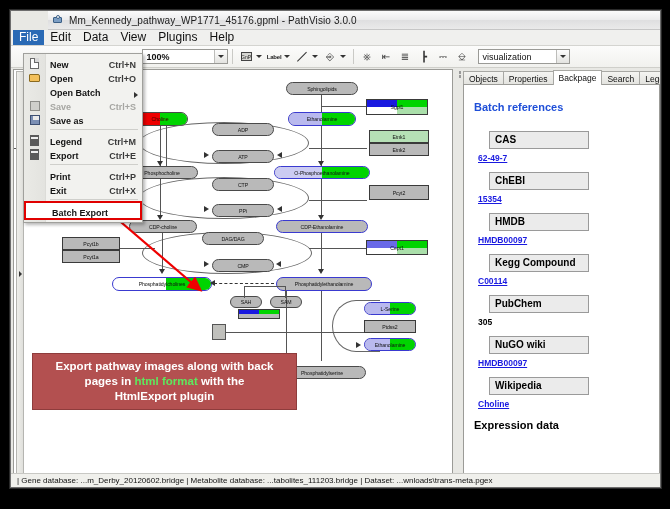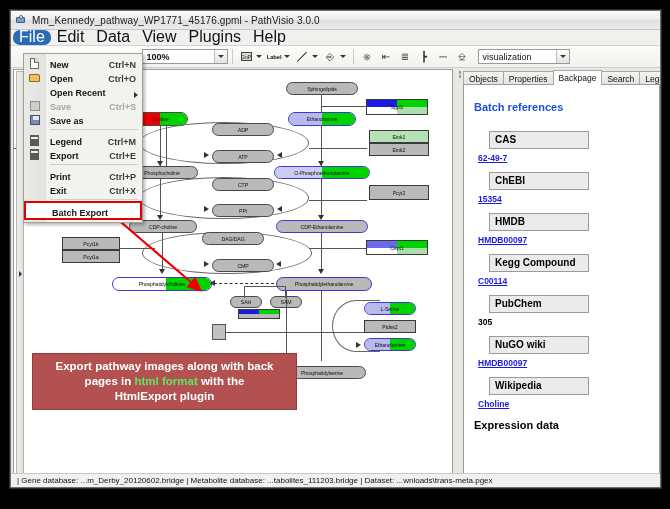--- a/index.html
+++ b/index.html
@@ -28,20 +28,21 @@
   }
 
   
   .titlebar {
     height: 19px;
     background: linear-gradient(180deg,#fbfbfb 0%,#ececed 48%,#dfdfe0 52%,#eaeaea 100%);
     border-bottom: 1px solid #c6c6c6;
     display: flex; align-items: center;
     padding-left: 4px;
     position: relative;
+    margin-left: 37px;
   }
   .title-icon {
     width: 12px; height: 12px;
     margin-right: 5px;
     position: relative;
     flex: 0 0 auto;
   }
   .title-icon .b1 {
     position:absolute; left:1px; top:3px; width:9px; height:6px;
     background:#7c9ec4; border:1px solid #3b5f86; border-radius:1px;
@@ -58,26 +59,25 @@
   
   .menubar {
     height: 16px;
     background: #f0f0ee;
     border-bottom: 1px solid #d4d4d0;
     display: flex; align-items: center;
     padding-left: 2px;
     position: relative; z-index: 60;
   }
   .menubar .mi {
-    font-size: 16px; color: #111;
+    font-size: 12px; color: #111;
     padding: 1px 6px 2px 6px;
     line-height: 12px;
     cursor: default;
     white-space: nowrap;
-    border-radius: 7px;
   }
   .menubar .mi.active {
     background: #2a6ab5;
     color: #fff;
   }
 
   
   .toolbar {
     height: 22px;
     background: linear-gradient(180deg,#fcfcfb 0%,#f1f1ee 100%);
@@ -811,21 +811,21 @@
 
       <div class="mrow">
         <span class="mglyph">
             <span class="g-open"></span>
           </span>
         <span class="mlbl">Open</span>
         <span class="macc">Ctrl+O</span>
       </div>
 
       <div class="mrow">
-        <span class="mlbl">Open Recent</span>
+        <span class="mlbl">Open Batch</span>
         <span class="msub"></span>
       </div>
 
       <div class="mrow disabled">
         <span class="mglyph">
             <span class="g-save"></span>
           </span>
         <span class="mlbl">Save</span>
         <span class="macc">Ctrl+S</span>
       </div>

